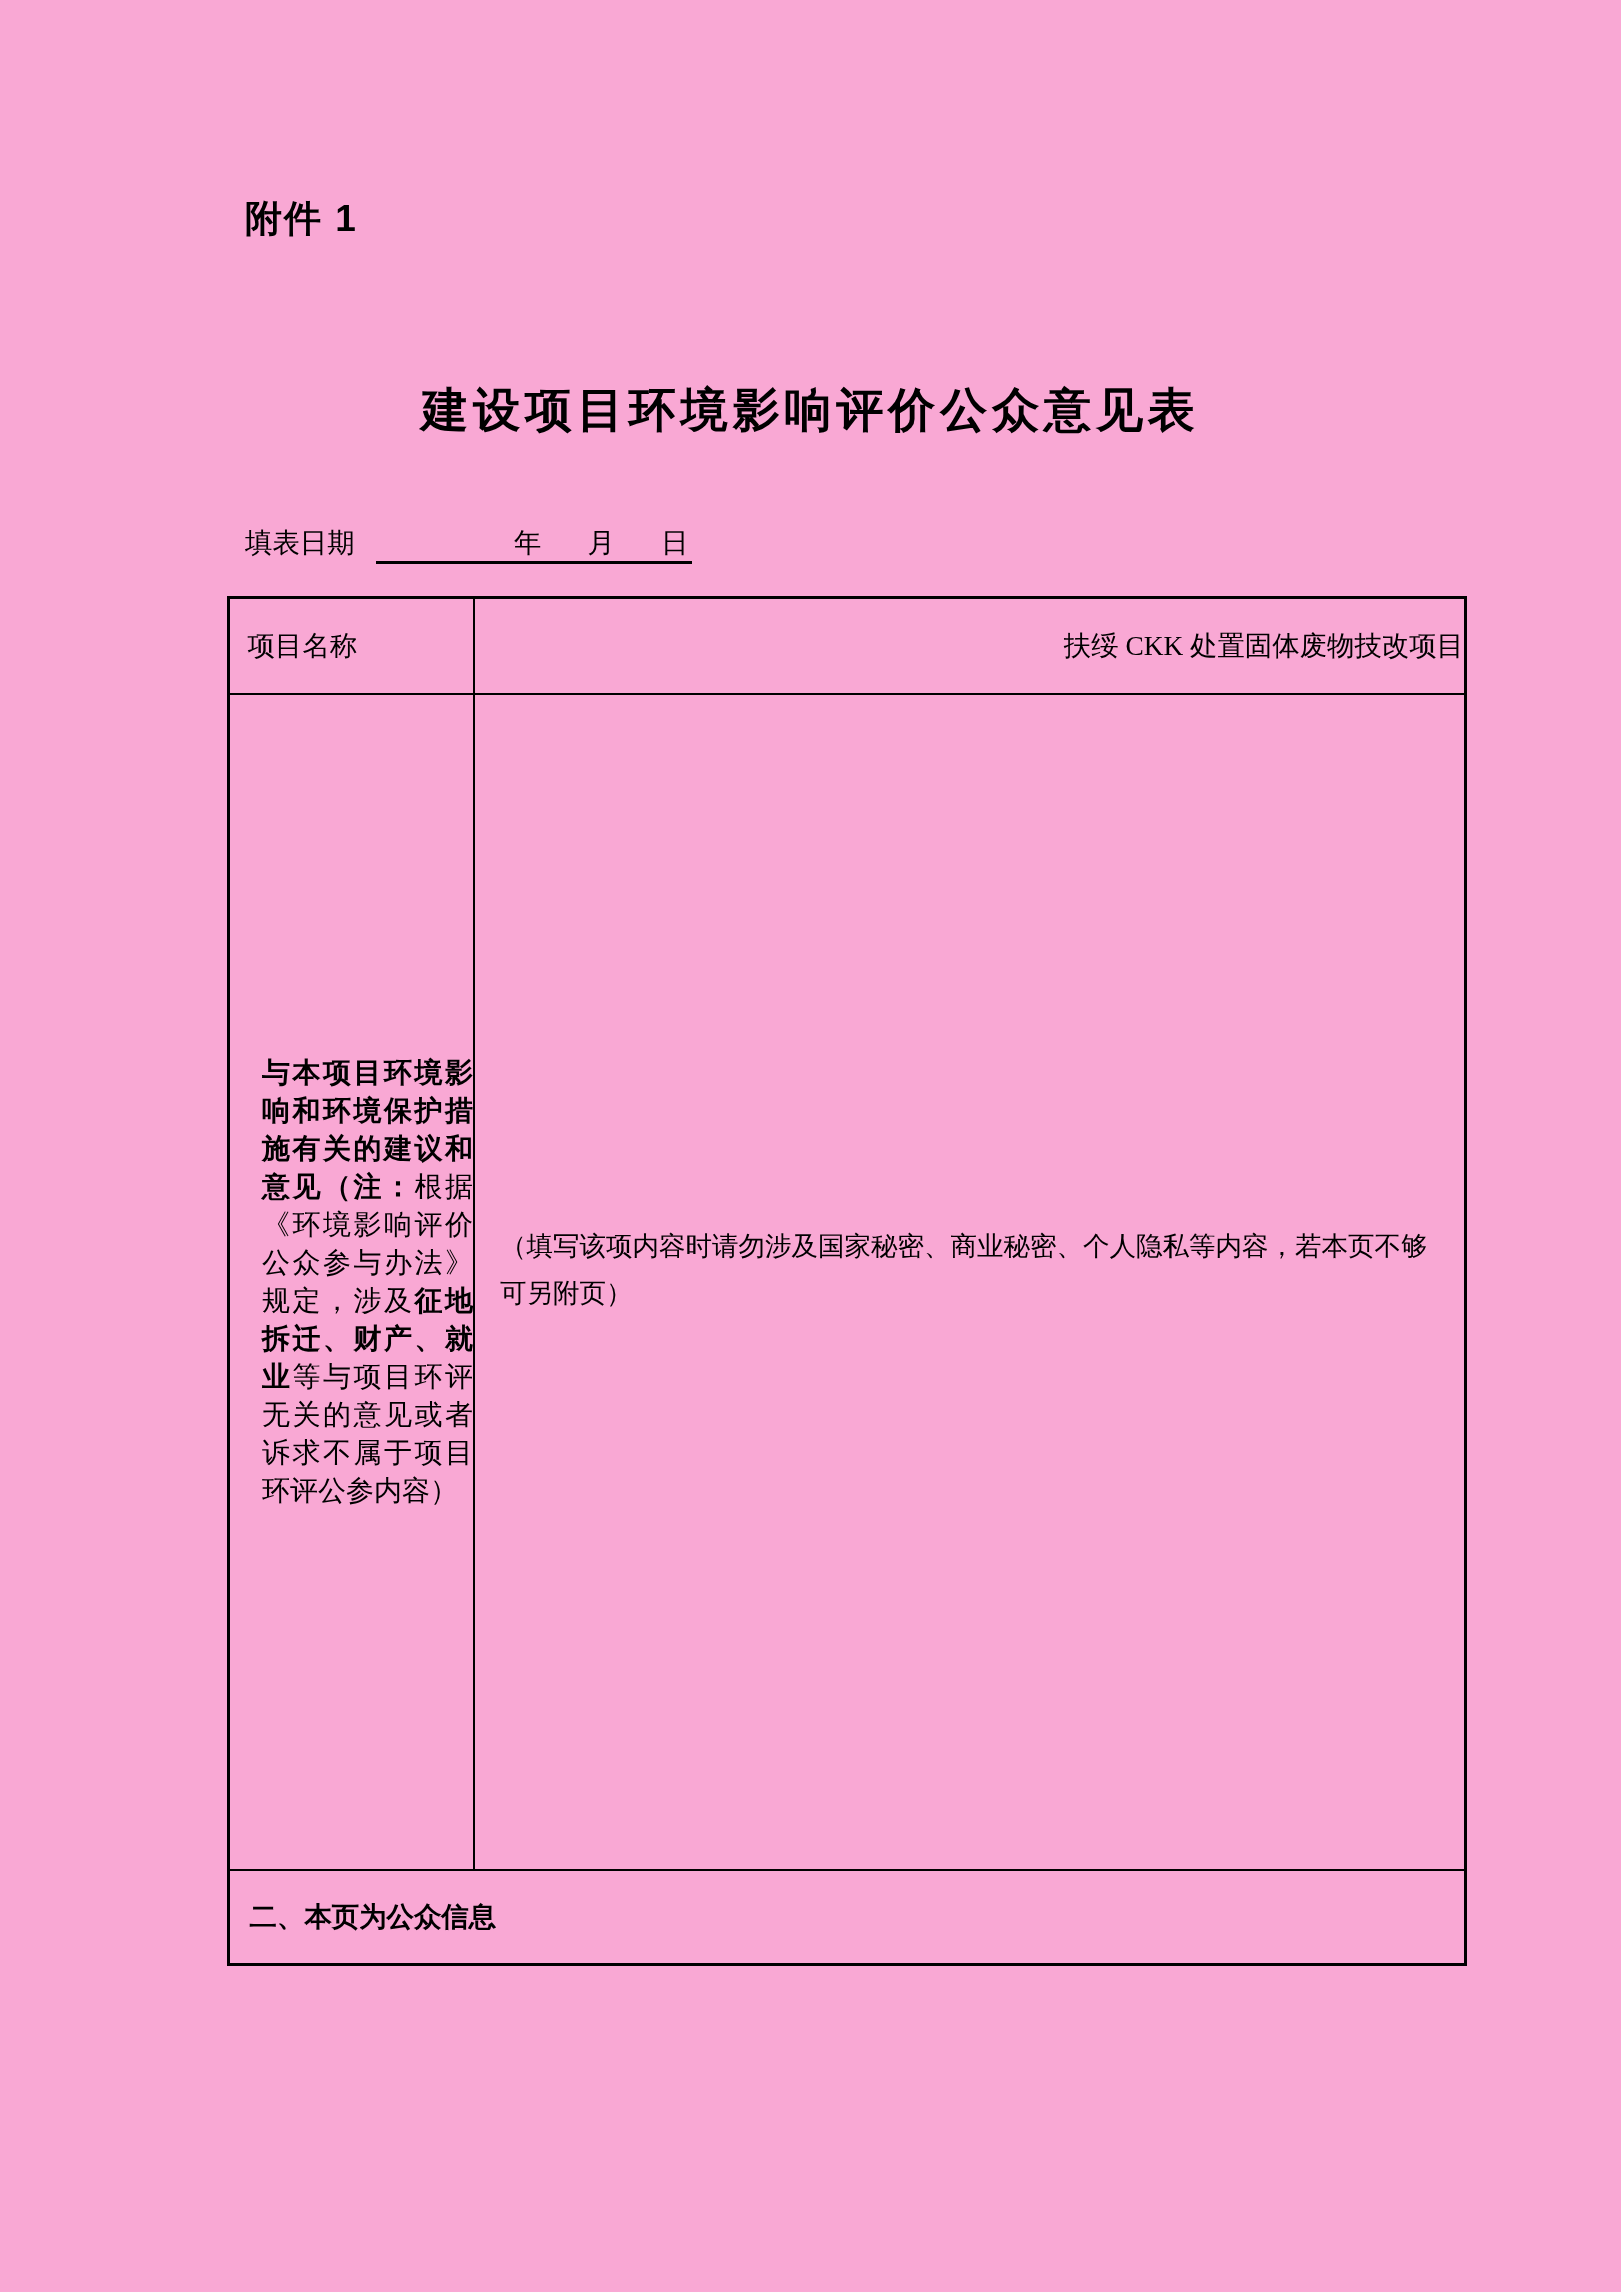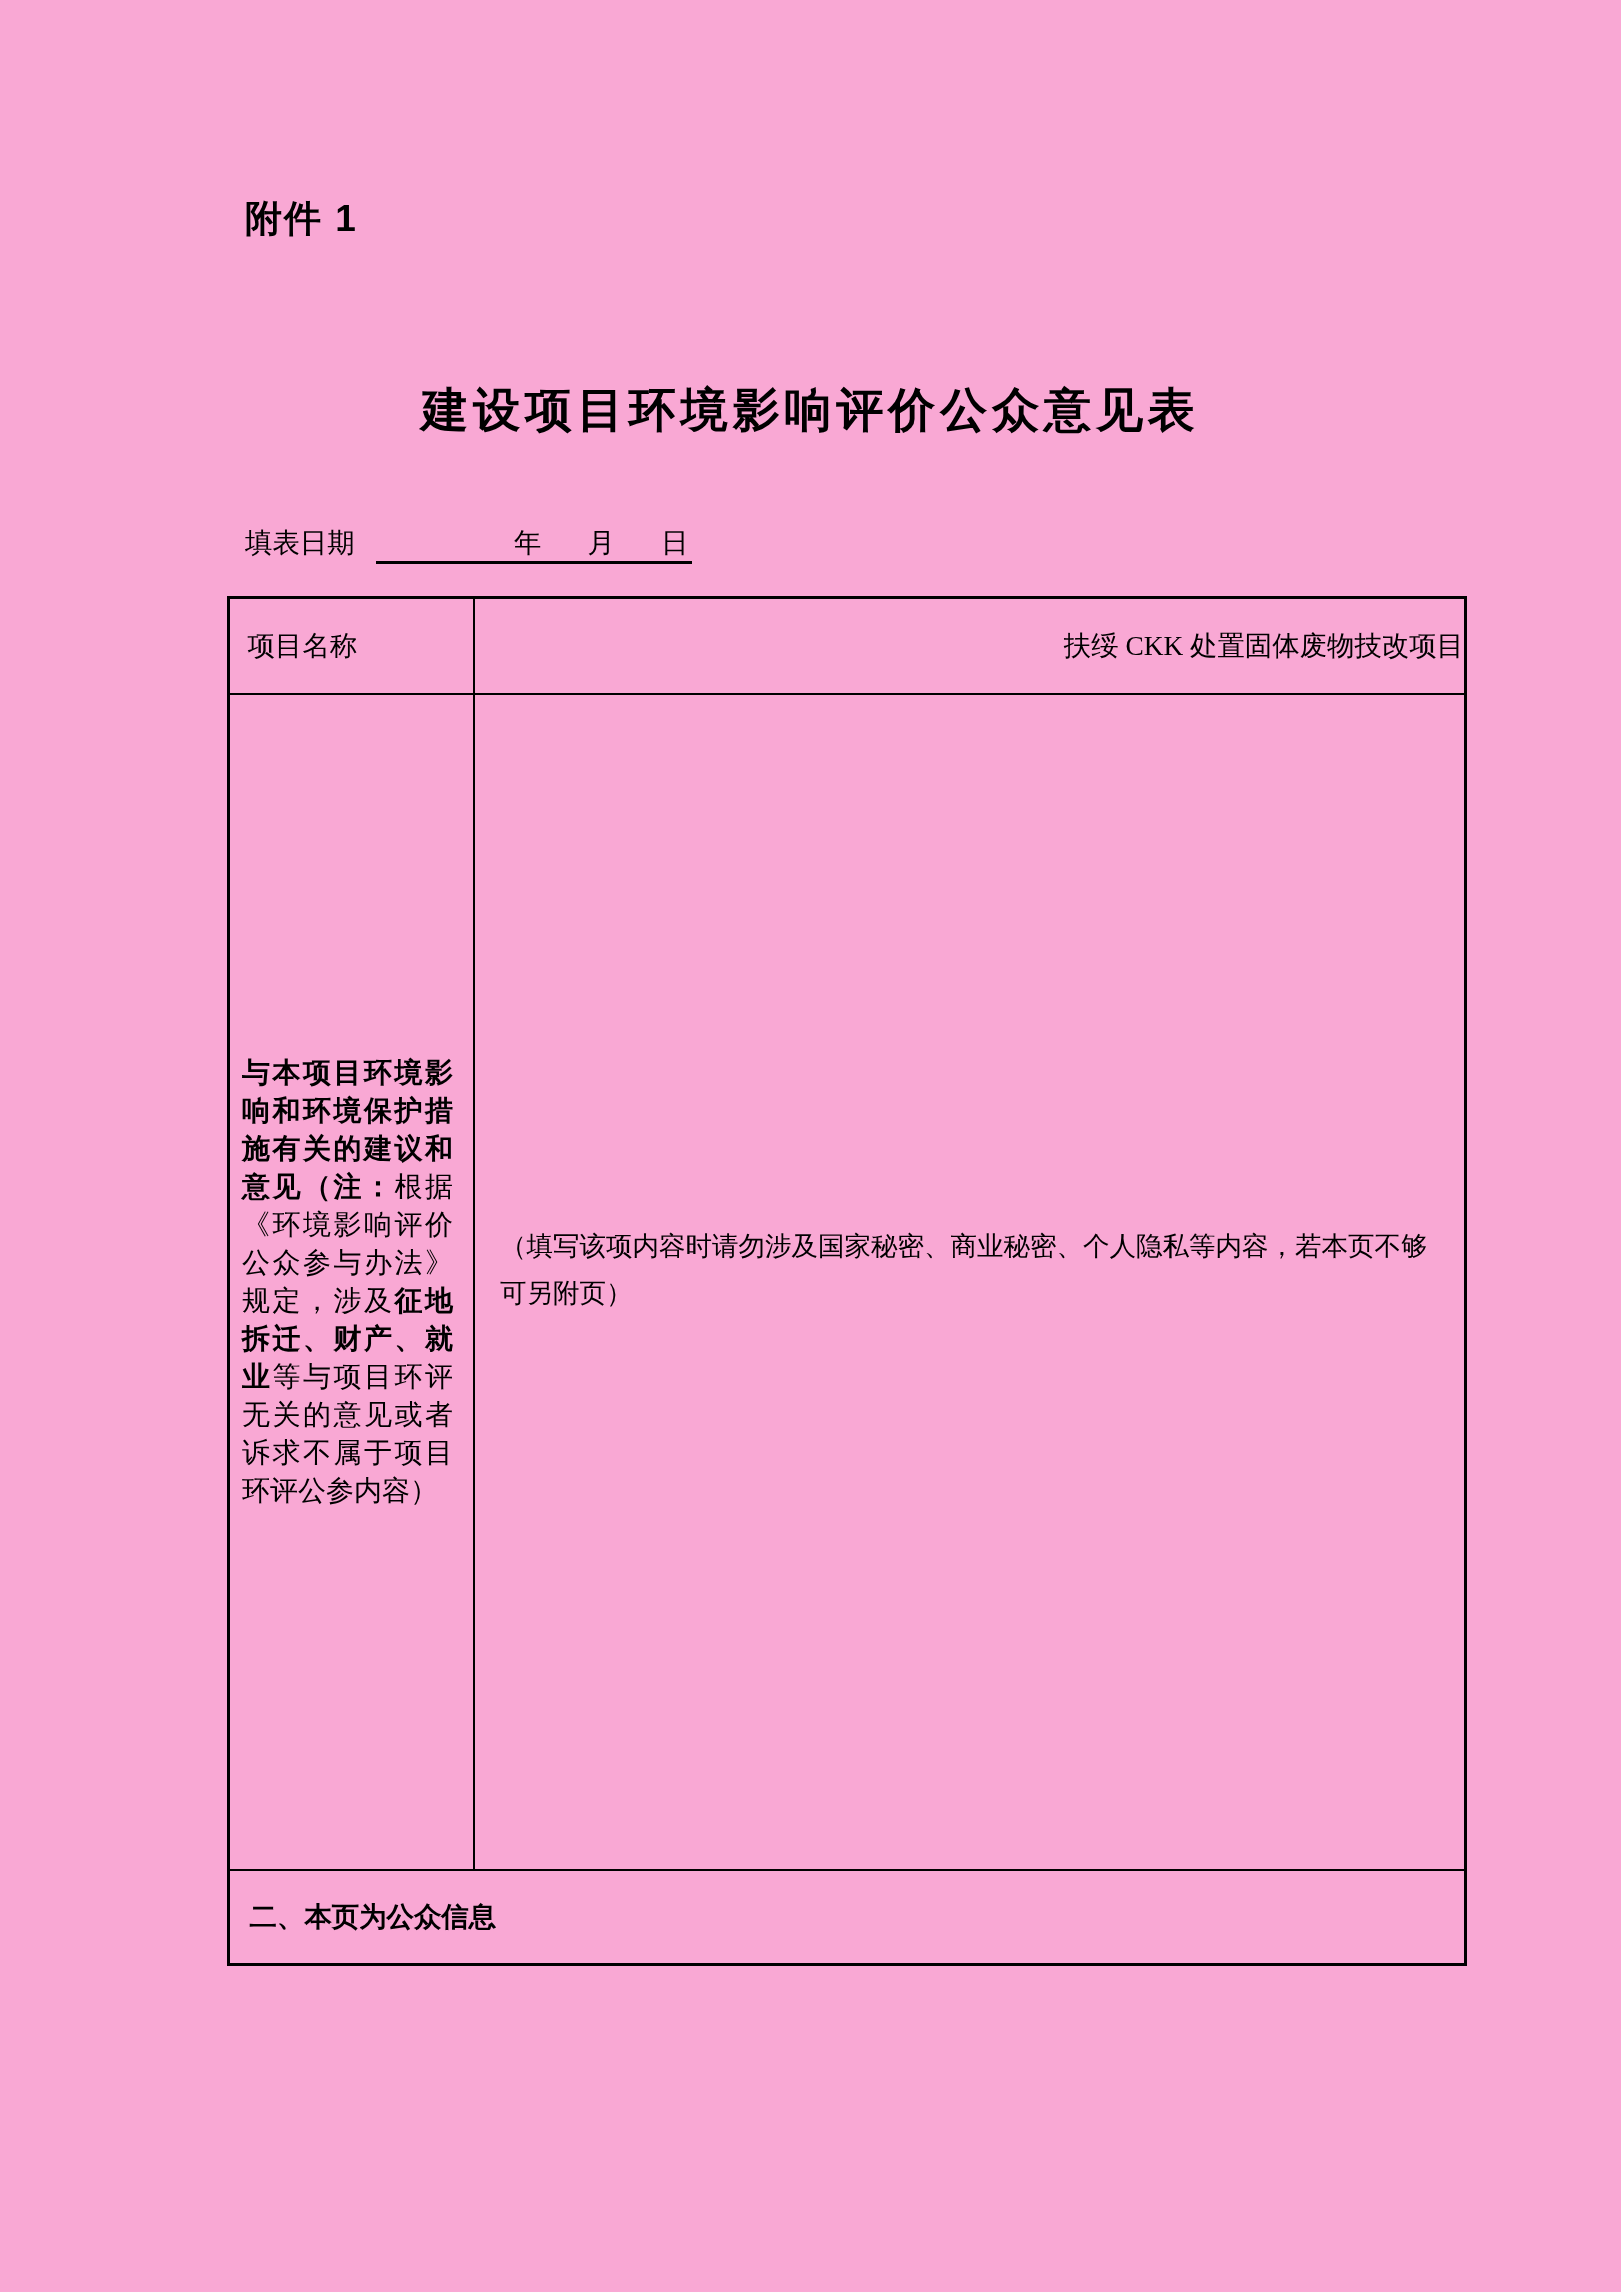--- a/index.html
+++ b/index.html
@@ -86,21 +86,21 @@
   td.cell-project-label { padding-left: 17.6px; }
   td.cell-project-value { text-align: right; }
 
   td.cell-section {
     padding-left: 19.6px;
     font-weight: bold;
   }
 
   td.cell-opinion-label {
     vertical-align: middle;
-    padding-left: 12px;
+    padding-left: 32px;
   }
   .opinion-label-text {
     width: 211px;
     font-size: 28px;
     line-height: 38px;
     text-align: justify;
     text-justify: inter-character;
   }
   .opinion-label-text b { font-weight: bold; }
   .opinion-label-text span { font-weight: normal; }

